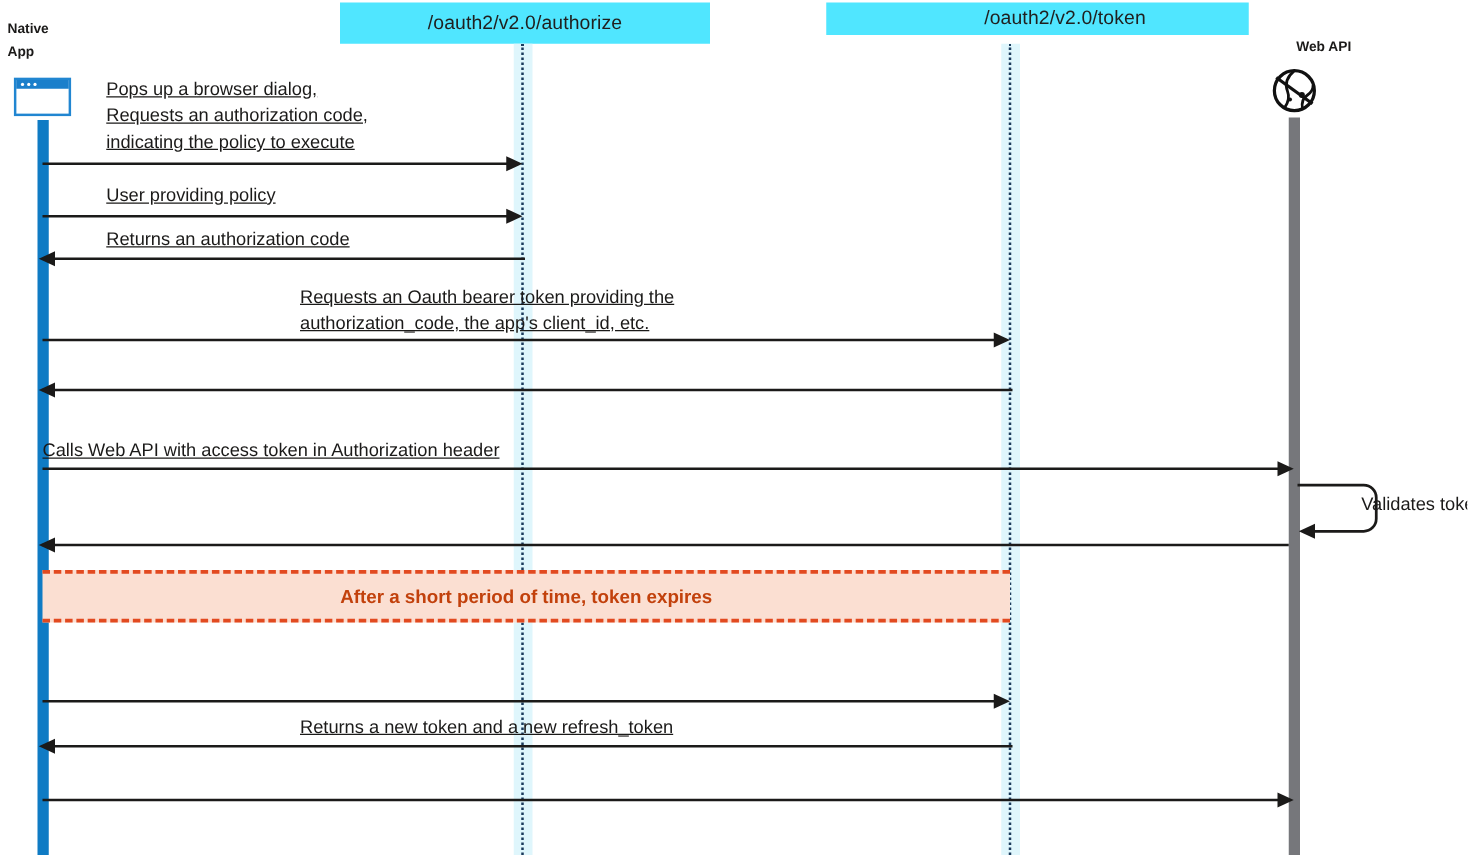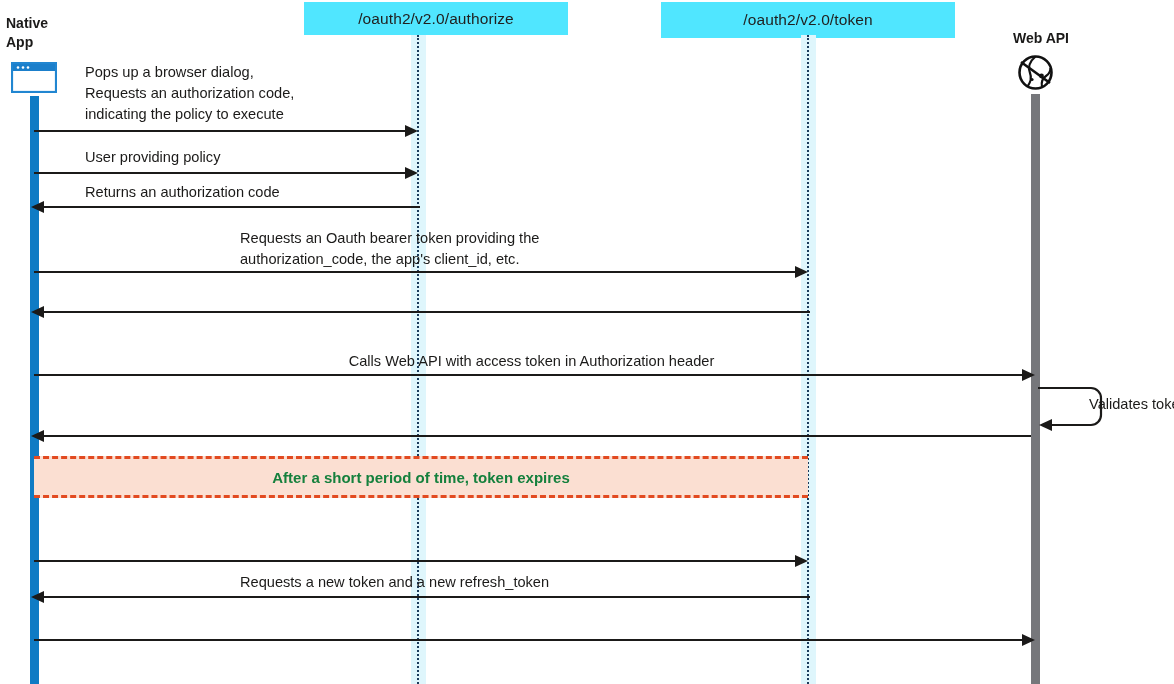--- a/index.html
+++ b/index.html
@@ -25,21 +25,21 @@
     color: #201F1E;
     font-size: 15.5px;
     display: flex;
     align-items: center;
     justify-content: center;
     letter-spacing: 0.1px;
   }
   .hdr-plain {
     position: absolute;
     font-weight: bold;
-    font-size: 14px;
+    font-size: 11px;
     color: #1b1a19;
     line-height: 19px;
   }
 
   
   .ll-solid {
     position: absolute;
     width: 9px;
   }
   .ll-blue  { background: #0F7BC4; }
@@ -71,37 +71,38 @@
   }
   .arrow-right { border-left: 13px solid #1b1a19; }
   .arrow-left  { border-right: 13px solid #1b1a19; }
 
   .msg-label {
     position: absolute;
     font-size: 14.6px;
     color: #1b1a19;
     line-height: 21px;
     white-space: pre;
-  }
-  .msg-label.center { text-align: center; }
+    text-decoration: underline;
+  }
+  .msg-label.center { }
 
   
   .note-band {
     position: absolute;
     background: #FBDFD2;
     border-top: 3px dashed #E24A20;
     border-bottom: 3px dashed #E24A20;
     display: flex;
     align-items: center;
     justify-content: center;
   }
   .note-text {
     font-size: 15px;
     font-weight: bold;
-    color: #15803d;
+    color: #c2410c;
   }
 
   
   .self-wrap { position: absolute; }
   .self-text {
     position: absolute;
     font-size: 14.6px;
     color: #1b1a19;
     white-space: nowrap;
   }
@@ -122,25 +123,25 @@
   <div class="icon" style="left:11px; top:62px;">
     <svg width="46" height="31" viewBox="0 0 46 31">
       <rect x="1" y="1" width="44" height="29" fill="#ffffff" stroke="#2186D1" stroke-width="2.2"></rect>
       <rect x="2" y="2" width="42" height="7" fill="#1B7FCB"></rect>
       <circle cx="7" cy="5.5" r="1.3" fill="#ffffff"></circle>
       <circle cx="12" cy="5.5" r="1.3" fill="#ffffff"></circle>
       <circle cx="17" cy="5.5" r="1.3" fill="#ffffff"></circle>
     </svg>
   </div>
 
-  <div class="hdr-box" style="left:272px; top:2px; width:264px; height:33px;margin-left:32px;">/oauth2/v2.0/authorize</div>
-
-  <div class="hdr-box" style="left:661px; top:2px; width:294px; height:36px;">/oauth2/v2.0/token</div>
-
-  <div class="hdr-plain" style="left:1001px; top:29px; width:80px; text-align:center;">Web API</div>
+  <div class="hdr-box" style="left:272px; top:2px; width:296px; height:33px;">/oauth2/v2.0/authorize</div>
+
+  <div class="hdr-box" style="left:661px; top:2px; width:294px; height:26px;padding-left:44px;">/oauth2/v2.0/token</div>
+
+  <div class="hdr-plain" style="left:1001px; top:29px; width:80px; text-align:right;">Web API</div>
 
   <div class="icon" style="left:1017px; top:54px;">
     <svg width="37" height="37" viewBox="0 0 37 37">
       <circle cx="18.5" cy="18.5" r="16" fill="none" stroke="#111111" stroke-width="2.6"></circle>
       <path d="M4 8 L33 29" stroke="#111111" stroke-width="2.6" fill="none"></path>
       <path d="M18.5 2.5 C12 8 11 14 13 19 C15 24 13 29 10.5 32.5" stroke="#111111" stroke-width="2.2" fill="none"></path>
       <path d="M25 33 C24 28 26 24 29 22 C32 20 33.5 17 33.5 14" stroke="#111111" stroke-width="2.2" fill="none"></path>
       <circle cx="24.5" cy="22" r="2.4" fill="#111111"></circle>
       <circle cx="15" cy="25.5" r="1.6" fill="#111111"></circle>
     </svg>
@@ -193,20 +194,20 @@
   <div class="msg-line" style="left:34px; top:435px; width:997px;"></div>
   <div class="arrow-head arrow-left" style="left:31px; top:430px;"></div>
 
   <div class="note-band" style="left:34px; top:456px; width:774px; height:36px;">
     <span class="note-text">After a short period of time, token expires</span>
   </div>
 
   <div class="msg-line" style="left:34px; top:560px; width:767px;"></div>
   <div class="arrow-head arrow-right" style="left:795px; top:555px;"></div>
 
-  <div class="msg-label" style="left:240px; top:572px;">Requests a new token and a new refresh_token</div>
+  <div class="msg-label" style="left:240px; top:572px;">Returns a new token and a new refresh_token</div>
   <div class="msg-line" style="left:34px; top:596px; width:776px;"></div>
   <div class="arrow-head arrow-left" style="left:31px; top:591px;"></div>
 
   <div class="msg-line" style="left:34px; top:639px; width:994px;"></div>
   <div class="arrow-head arrow-right" style="left:1022px; top:634px;"></div>
 
 </div>
 
 </body></html>

